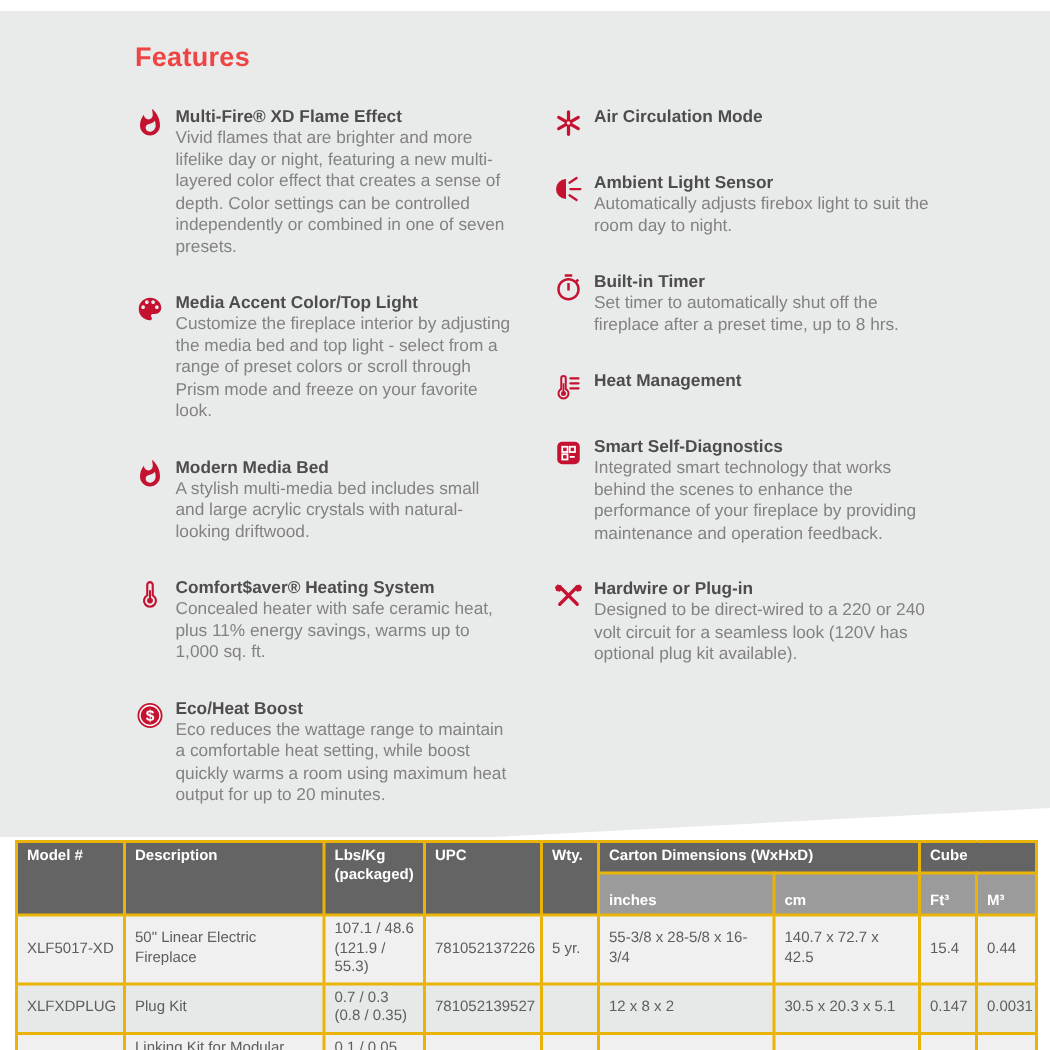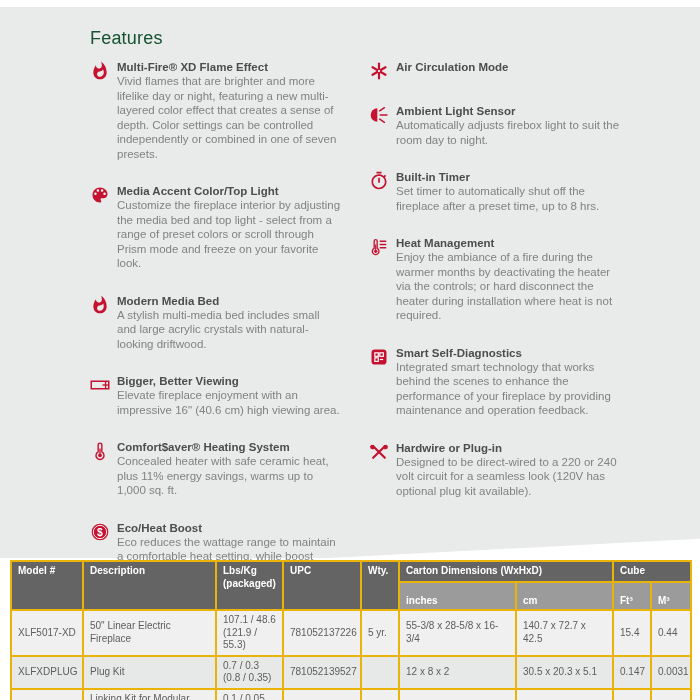--- a/index.html
+++ b/index.html
@@ -7,22 +7,22 @@
   body { font-family:"Liberation Sans", sans-serif; position:relative; overflow:hidden; }
 
   .gray-bg {
     position:absolute; top:7px; left:0; width:700px; height:551px;
     background:#e9eaea;
     clip-path:polygon(0 0, 100% 0, 100% 96.5%, 47% 100%, 0 100%);
   }
 
   .features-area { position:absolute; top:28px; left:90px; width:530px; }
   .features-title {
-    font-size:18px; font-weight:normal; color:#14532d;
-    margin-bottom:12px; letter-spacing:0.2px;
+    font-size:18px; font-weight:bold; color:#ef4444;
+    margin-bottom:23px; letter-spacing:0.2px;
   }
   .cols { display:flex; gap:28px; }
   .col { display:flex; flex-direction:column; gap:24px; width:252px; }
   .feat { display:flex; gap:7px; align-items:flex-start; }
   .ficon { flex:0 0 20px; width:20px; height:20px; margin-top:0; }
   .ficon svg { width:20px; height:20px; display:block; }
   .ftitle { font-size:11.5px; font-weight:bold; color:#4d4d4d; margin-bottom:1px; }
   .fdesc  { font-size:11.5px; color:#828282; line-height:14.5px; }
 
   table.spec {
@@ -84,33 +84,20 @@
           <svg viewBox="0 0 24 24">
               <path fill="#c41230" d="M13.5.67s.74 2.65.74 4.8c0 2.06-1.35 3.73-3.41 3.73-2.07 0-3.63-1.67-3.63-3.73l.03-.36C5.21 7.51 4 10.62 4 14c0 4.42 3.58 8 8 8s8-3.58 8-8C20 8.61 17.41 3.8 13.5.67zM11.71 19c-1.78 0-3.22-1.4-3.22-3.14 0-1.62 1.05-2.76 2.81-3.12 1.77-.36 3.6-1.21 4.62-2.58.39 1.29.59 2.65.59 4.04 0 2.65-2.15 4.8-4.8 4.8z"></path>
             </svg>
         </span>
         <div class="ftext">
           <div class="ftitle">Modern Media Bed</div>
           <div class="fdesc">A stylish multi-media bed includes small and large acrylic crystals with natural-looking driftwood.</div>
         </div>
       </div>
 
-      <div class="feat">
-        <span class="ficon">
-          <svg viewBox="0 0 24 24">
-            <rect x="1.5" y="7.5" width="21" height="9" fill="none" stroke="#c41230" stroke-width="1.8"></rect>
-            <line x1="15" y1="12" x2="22.5" y2="12" stroke="#c41230" stroke-width="1.6"></line>
-            <line x1="18.7" y1="8.4" x2="18.7" y2="15.6" stroke="#c41230" stroke-width="1.6"></line>
-          </svg>
-        </span>
-        <div class="ftext">
-          <div class="ftitle">Bigger, Better Viewing</div>
-          <div class="fdesc">Elevate fireplace enjoyment with an impressive 16" (40.6 cm) high viewing area.</div>
-        </div>
-      </div>
 
       <div class="feat">
         <span class="ficon">
           <svg viewBox="0 0 24 24">
             <path d="M12 2.5a2.2 2.2 0 0 1 2.2 2.2v8.4a4.8 4.8 0 1 1-4.4 0V4.7A2.2 2.2 0 0 1 12 2.5z" fill="none" stroke="#c41230" stroke-width="1.7"></path>
             <circle cx="12" cy="17.2" r="2.3" fill="#c41230"></circle>
             <line x1="12" y1="16" x2="12" y2="9" stroke="#c41230" stroke-width="1.6"></line>
           </svg>
         </span>
         <div class="ftext">
@@ -188,21 +175,20 @@
             <line x1="8" y1="16" x2="8" y2="9" stroke="#c41230" stroke-width="1.4"></line>
             <g stroke="#c41230" stroke-width="1.8" stroke-linecap="round">
               <line x1="13.5" y1="5" x2="20" y2="5"></line>
               <line x1="13.5" y1="9" x2="20" y2="9"></line>
               <line x1="13.5" y1="13" x2="20" y2="13"></line>
             </g>
           </svg>
         </span>
         <div class="ftext">
           <div class="ftitle">Heat Management</div>
-          <div class="fdesc">Enjoy the ambiance of a fire during the warmer months by deactivating the heater via the controls; or hard disconnect the heater during installation where heat is not required.</div>
         </div>
       </div>
 
       <div class="feat">
         <span class="ficon">
           <svg viewBox="0 0 24 24">
             <rect x="3" y="3" width="18" height="18" rx="4" fill="#c41230"></rect>
             <g stroke="#ffffff" stroke-width="1.4" fill="none">
               <rect x="7" y="7" width="4.2" height="4.2"></rect>
               <rect x="13" y="7" width="4.2" height="4.2"></rect>

